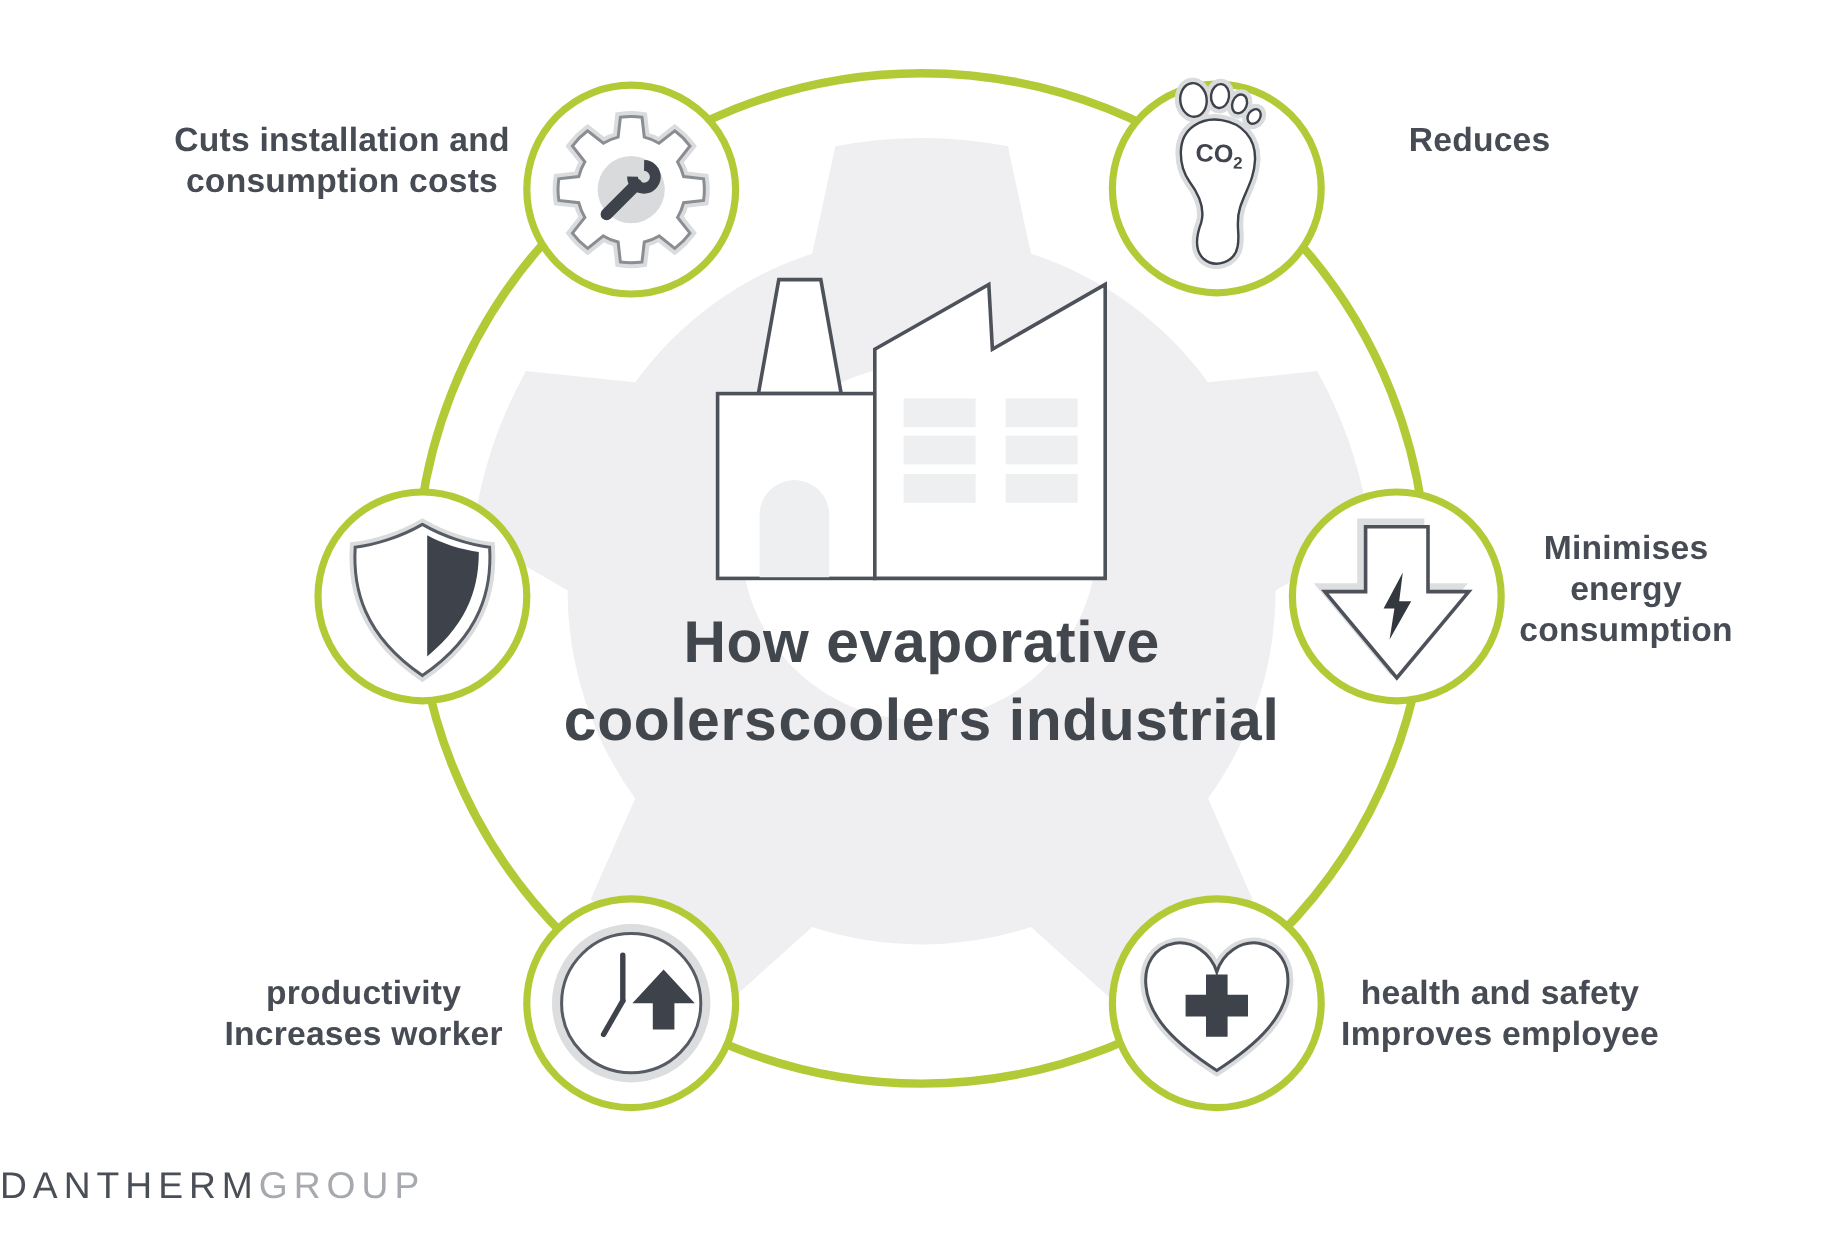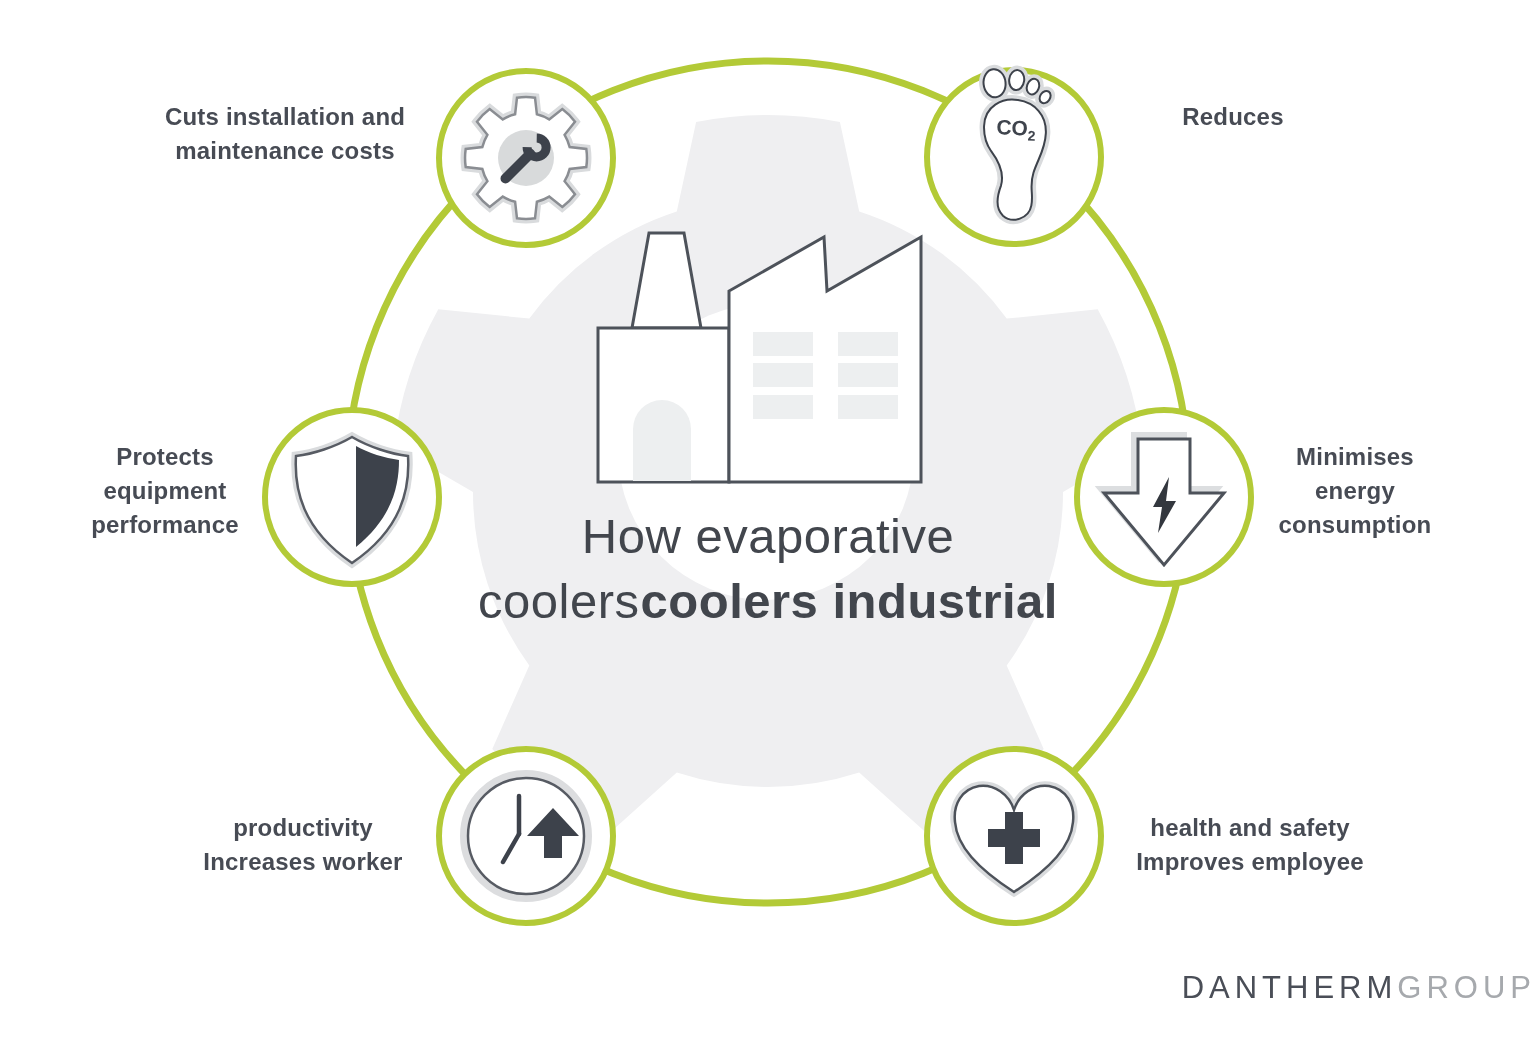--- a/index.html
+++ b/index.html
@@ -2,32 +2,32 @@
 <html><head>
 <meta charset="utf-8">
 <style>
   html,body{margin:0;padding:0;background:#fff;}
   #canvas{
     position:relative;width:1536px;height:1044px;background:#ffffff;
     font-family:"Liberation Sans", sans-serif;overflow:hidden;
   }
   #bg-svg{position:absolute;left:0;top:0;width:1536px;height:1044px;}
   .benefit-label{
-    position:absolute;font-weight:700;font-size:24px;line-height:34px;
+    position:absolute;font-weight:700;font-size:28px;line-height:34px;
     color:#474b54;text-align:center;letter-spacing:0.2px;
   }
   .title{
     position:absolute;left:0;right:0;top:504px;text-align:center;
     color:#42464d;font-size:49px;line-height:65px;letter-spacing:0.5px;
   }
-  .t-light{font-weight:400;}
+  .t-light{font-weight:700;}
   .t-bold{font-weight:700;}
   .t-sp{margin-right:1px;}
   .logo{
-    position:absolute;left:0;right:0;top:970px;text-align:right;
+    position:absolute;left:0;right:0;top:970px;text-align:left;
     font-size:31px;letter-spacing:5px;font-weight:400;
   }
   .logo .brand{color:#4a4e57;}
   .logo .suffix{color:#a6a9ad;}
   .co2{font:700 21px "Liberation Sans", sans-serif;fill:#3f444d;}
   .co2sub{font-size:14px;}
 </style>
 </head>
 <body>
 
@@ -117,32 +117,27 @@
     <g transform="translate(1014,836)">
       <circle r="87" fill="#ffffff" stroke="#b3ca37" stroke-width="6"></circle>
       <path d="M 0 -26 C 5 -42 20 -52 35 -50 C 52 -47 61 -32 59 -14 C 57 10 37 32 0 56 C -37 32 -57 10 -59 -14 C -61 -32 -52 -47 -35 -50 C -20 -52 -5 -42 0 -26 Z" fill="#ffffff" stroke="#d9dbdd" stroke-width="9"></path>
       <path d="M 0 -26 C 5 -42 20 -52 35 -50 C 52 -47 61 -32 59 -14 C 57 10 37 32 0 56 C -37 32 -57 10 -59 -14 C -61 -32 -52 -47 -35 -50 C -20 -52 -5 -42 0 -26 Z" fill="#ffffff" stroke="#4d525a" stroke-width="2.5"></path>
       <path d="M -9 -24 L 9 -24 L 9 -7 L 26 -7 L 26 11 L 9 11 L 9 28 L -9 28 L -9 11 L -26 11 L -26 -7 L -9 -7 Z" fill="#3d424b"></path>
     </g>
   </svg>
 
   <div class="benefit-label" style="left:85px;top:100px;width:400px;">
     <div>Cuts installation and</div>
-    <div>maintenance costs</div>
+    <div>consumption costs</div>
   </div>
 
   <div class="benefit-label" style="left:1033px;top:100px;width:400px;text-align:center;">
     <div>Reduces</div>
   </div>
 
-  <div class="benefit-label" style="left:0px;top:440px;width:330px;">
-    <div>Protects</div>
-    <div>equipment</div>
-    <div>performance</div>
-  </div>
 
   <div class="benefit-label" style="left:1155px;top:440px;width:400px;">
     <div>Minimises</div>
     <div>energy</div>
     <div>consumption</div>
   </div>
 
   <div class="benefit-label" style="left:103px;top:811px;width:400px;">
     <div>productivity</div>
     <div>Increases worker</div>

